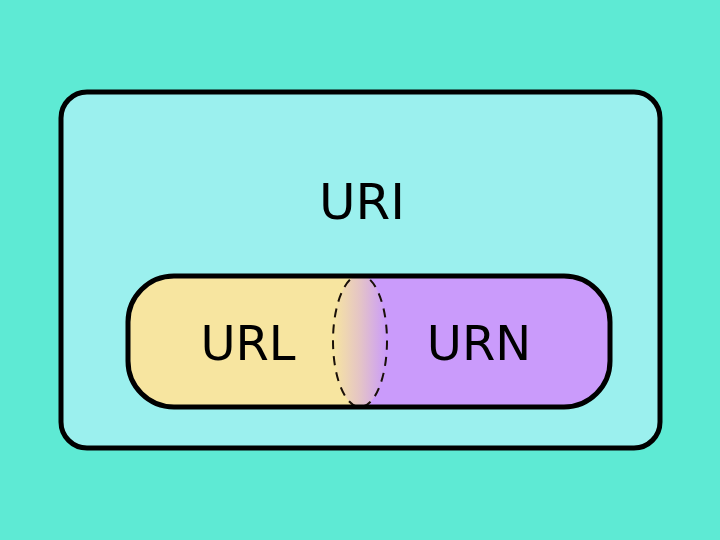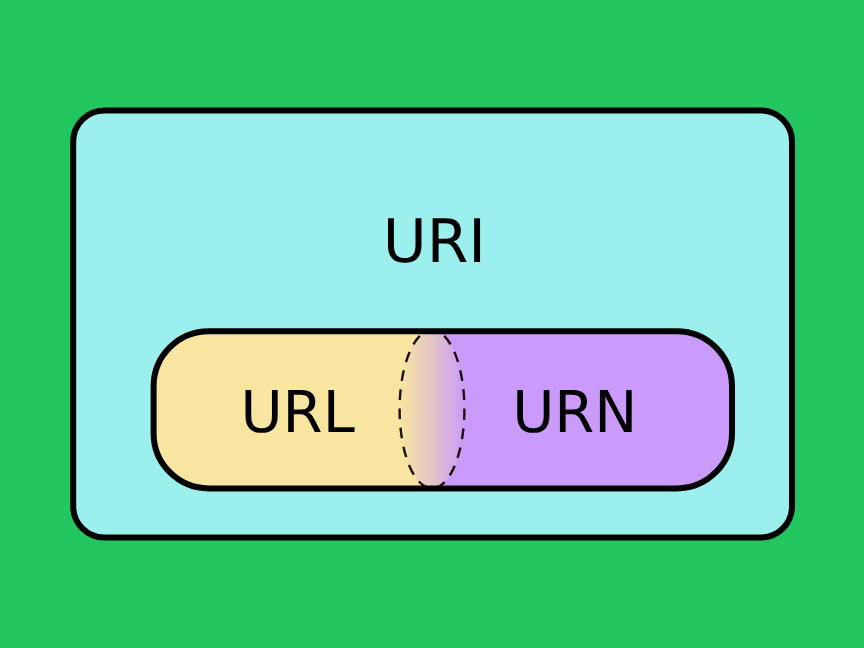--- a/index.html
+++ b/index.html
@@ -11,21 +11,21 @@
   body {
     width: 720px;
     height: 540px;
     font-family: "DejaVu Sans", "Liberation Sans", sans-serif;
     overflow: hidden;
   }
   #canvas {
     position: relative;
     width: 720px;
     height: 540px;
-    background: #22c55e;
+    background: #5eead4;
   }
   #diagram-svg {
     position: absolute;
     left: 0;
     top: 0;
     width: 720px;
     height: 540px;
     display: block;
   }
   .set-label {

